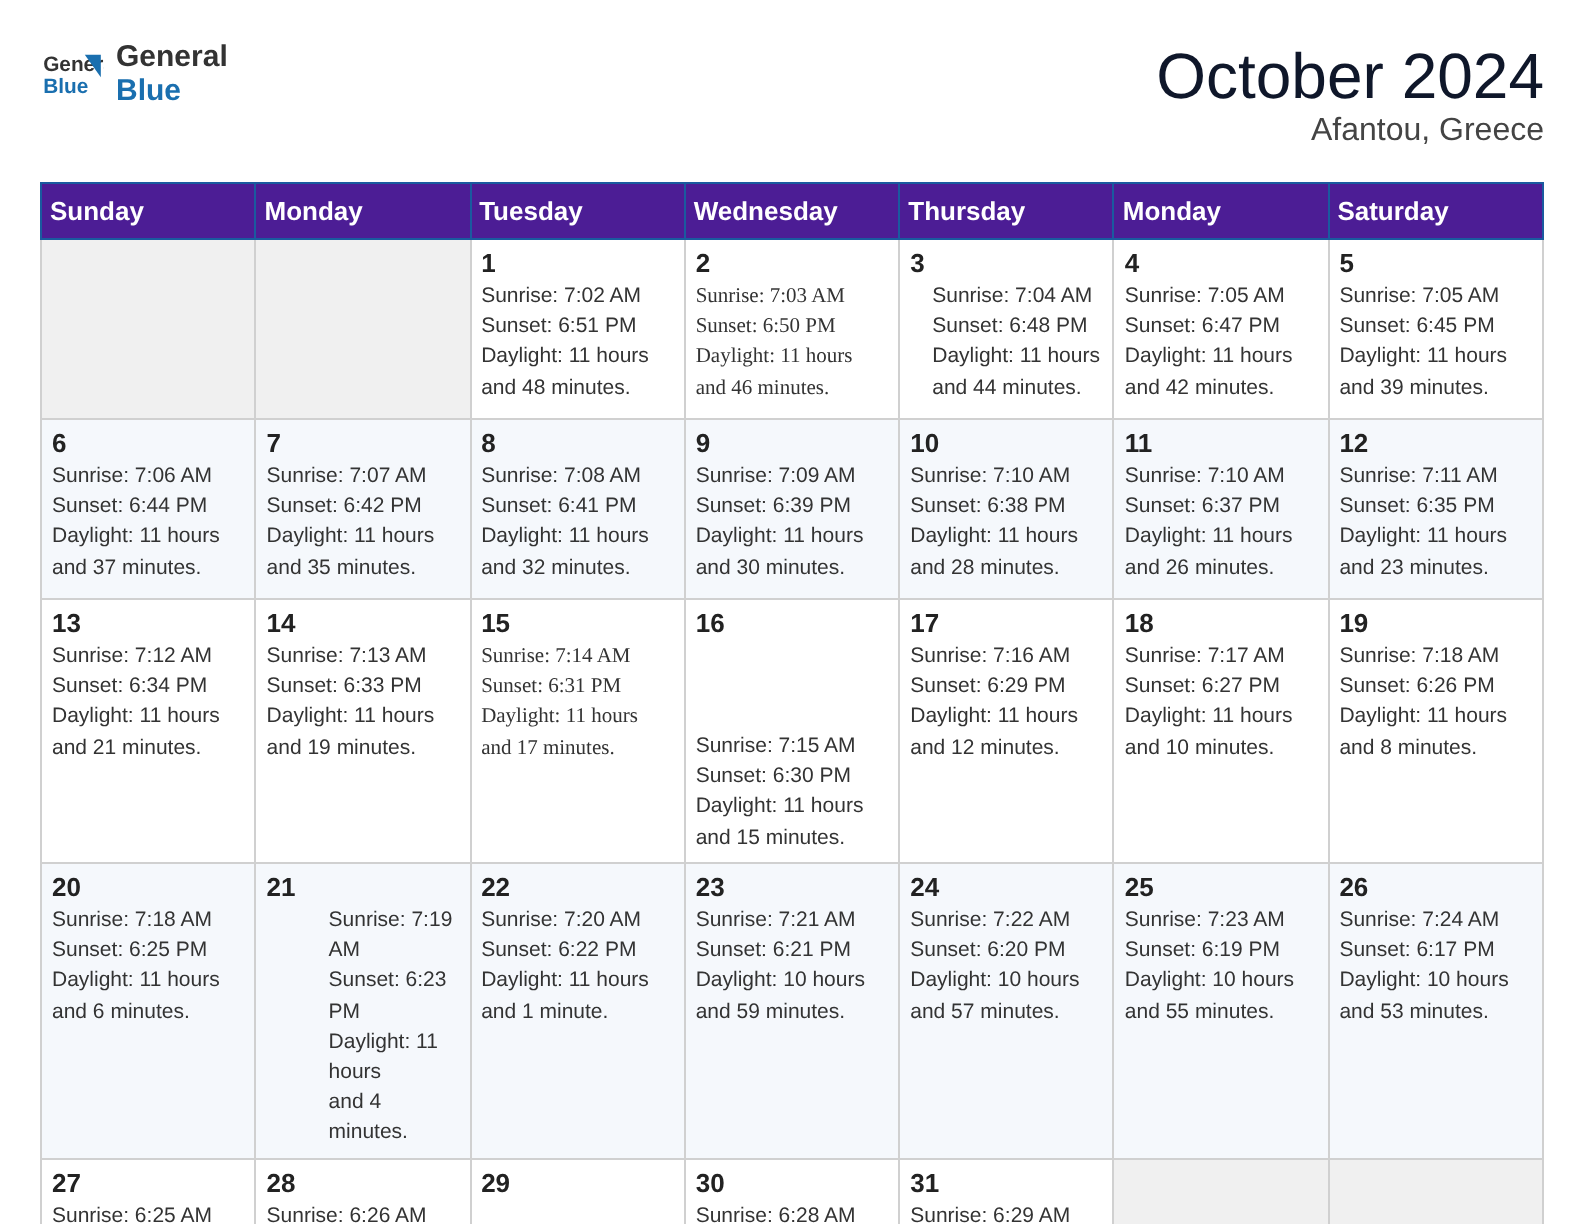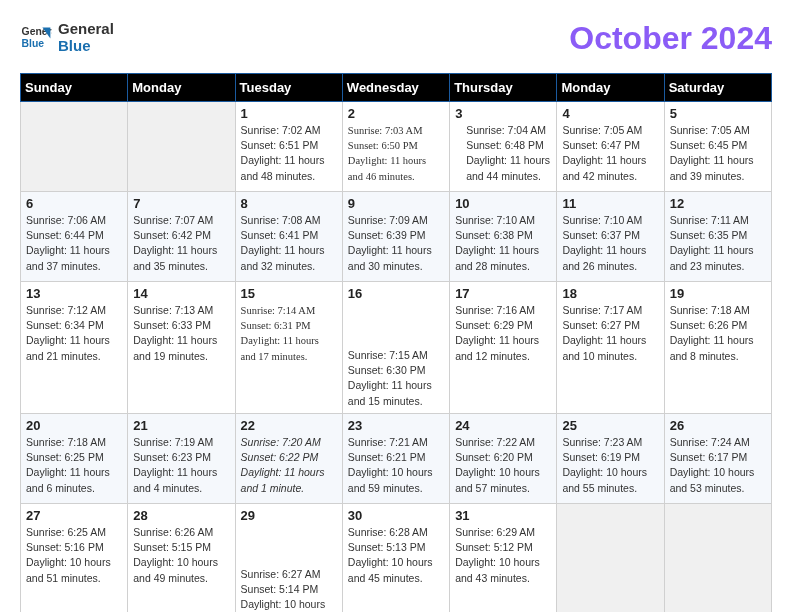--- a/index.html
+++ b/index.html
@@ -23,35 +23,35 @@
     }
     .logo-icon {
       width: 32px;
       height: 32px;
     }
     .title-block {
       text-align: right;
     }
     .month-title {
       font-size: 32px;
-      font-weight: bold;
-      color: #8b5cf6;
+      font-weight: normal;
+      color: #0f172a;
       margin-left: 20px;
     }
     .subtitle {
       font-size: 16px;
       color: #444;
     }
     table {
       width: 100%;
       border-collapse: collapse;
       table-layout: fixed;
     }
     thead th {
-      background: #000000;
+      background: #4c1d95;
       color: #fff;
       font-size: 13px;
       font-weight: bold;
       padding: 6px 4px;
       text-align: left;
       border: 1px solid #1a5a9f;
     }
     tbody td {
       vertical-align: top;
       border: 1px solid #d0d0d0;
@@ -90,20 +90,21 @@
       <polygon points="28,8 38,8 38,22" fill="#1a6faf"></polygon>
     </svg>
     <div>
       <div style="font-size:15px;font-weight:bold;color:#333;">
         <span style="color:#333;">General</span><br><span style="color:#1a6faf;">Blue</span>
       </div>
     </div>
   </div>
   <div class="title-block">
     <div class="month-title">October 2024</div>
+    <div class="subtitle">Afantou, Greece</div>
   </div>
 </div>
 
 <table>
   <thead>
     <tr>
     <th>Sunday</th>
         <th>Monday</th>
         <th>Tuesday</th>
         <th>Wednesday</th>
@@ -257,28 +258,28 @@
       <tr>
         <td>
           <span class="day-num">20</span>
           <div class="cell-info" style="white-space: pre-line;">Sunrise: 7:18 AM
 Sunset: 6:25 PM
 Daylight: 11 hours
 and 6 minutes.</div>
         </td>
         <td>
           <span class="day-num">21</span>
-          <div class="cell-info" style="white-space: pre-line;">Sunrise: 7:19 AM
+          <div class="cell-info" style="white-space: pre-line; margin-left: 31px;">Sunrise: 7:19 AM
 Sunset: 6:23 PM
 Daylight: 11 hours
 and 4 minutes.</div>
         </td>
         <td>
           <span class="day-num">22</span>
-          <div class="cell-info" style="white-space: pre-line; font-style: italic;">Sunrise: 7:20 AM
+          <div class="cell-info" style="white-space: pre-line;">Sunrise: 7:20 AM
 Sunset: 6:22 PM
 Daylight: 11 hours
 and 1 minute.</div>
         </td>
         <td>
           <span class="day-num">23</span>
           <div class="cell-info" style="white-space: pre-line;">Sunrise: 7:21 AM
 Sunset: 6:21 PM
 Daylight: 10 hours
 and 59 minutes.</div>

